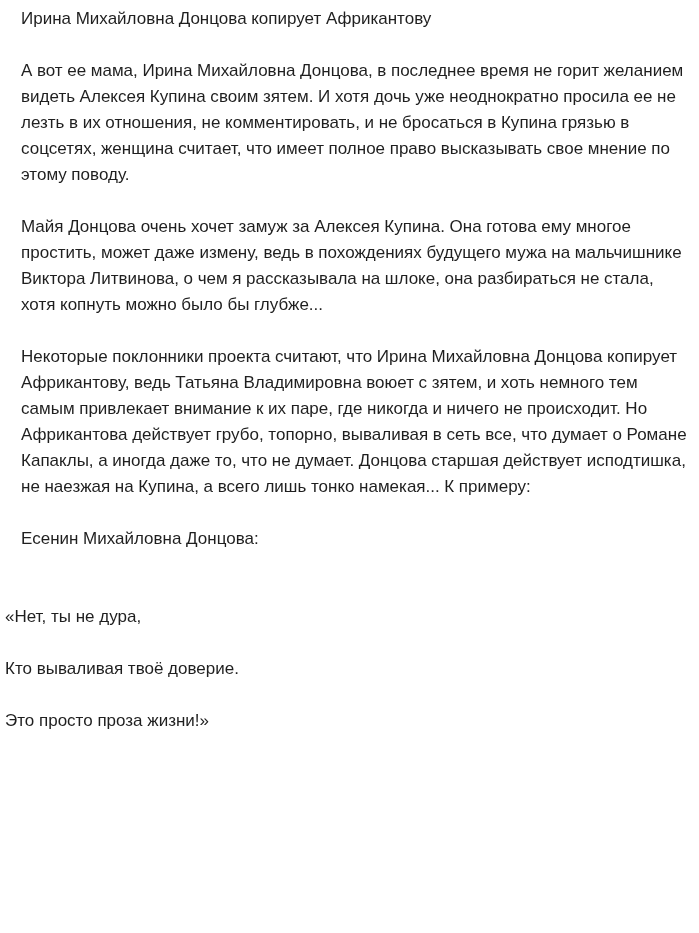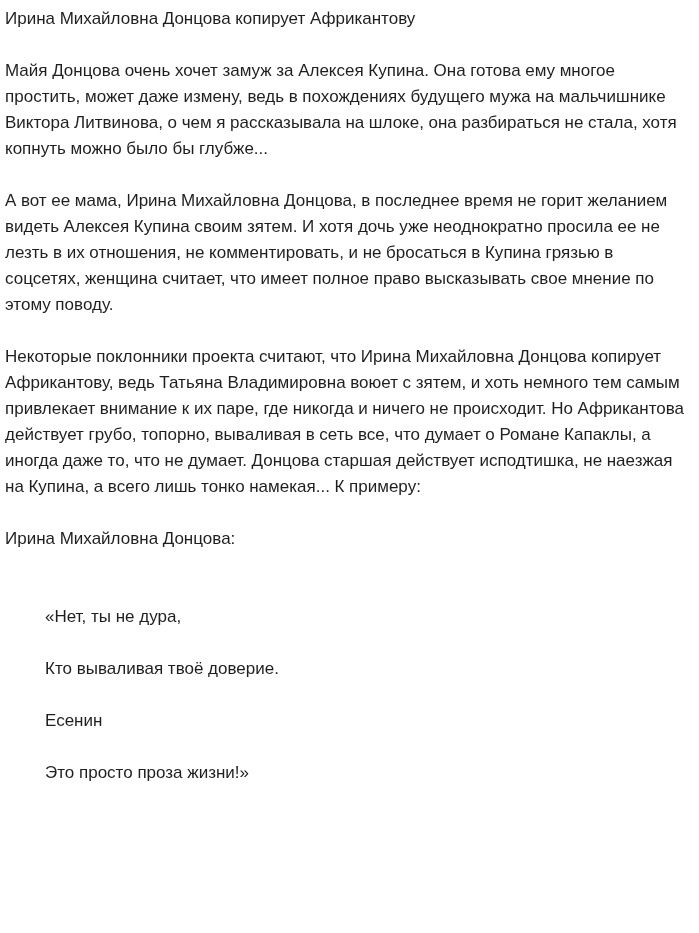--- a/index.html
+++ b/index.html
@@ -20,58 +20,56 @@
 
   .article {
     box-sizing: border-box;
     width: 699px;
     padding: 6px 8px 0 5px;
   }
 
   .para {
     font-size: 17px;
     line-height: 26px;
-    margin: 0 0 26px 0;
+    margin: 0 0 26px 16px;
     text-align: left;
     word-spacing: -0.15px;
     letter-spacing: 0.01px;
   }
 
   .para:last-child {
     margin-bottom: 0;
   }
 
   
   .verse {
     font-size: 17px;
     line-height: 26px;
     margin: 0 0 26px 0;
     white-space: pre-line;
   }
 
   .verse-line {
     display: block;
-    margin-left: 40px;
   }
 </style>
 </head>
 <body style="background: rgb(255, 255, 255); color: rgb(31, 31, 31);">
 
 <div class="article">
 
   <p class="para">Ирина Михайловна Донцова копирует Африкантову</p>
 
+  <p class="para">А вот ее мама, Ирина Михайловна Донцова, в последнее время не горит желанием видеть Алексея Купина своим зятем. И хотя дочь уже неоднократно просила ее не лезть в их отношения, не комментировать, и не бросаться в Купина грязью в соцсетях, женщина считает, что имеет полное право высказывать свое мнение по этому поводу.</p>
+
   <p class="para">Майя Донцова очень хочет замуж за Алексея Купина. Она готова ему многое простить, может даже измену, ведь в похождениях будущего мужа на мальчишнике Виктора Литвинова, о чем я рассказывала на шлоке, она разбираться не стала, хотя копнуть можно было бы глубже...</p>
-
-  <p class="para">А вот ее мама, Ирина Михайловна Донцова, в последнее время не горит желанием видеть Алексея Купина своим зятем. И хотя дочь уже неоднократно просила ее не лезть в их отношения, не комментировать, и не бросаться в Купина грязью в соцсетях, женщина считает, что имеет полное право высказывать свое мнение по этому поводу.</p>
 
   <p class="para">Некоторые поклонники проекта считают, что Ирина Михайловна Донцова копирует Африкантову, ведь Татьяна Владимировна воюет с зятем, и хоть немного тем самым привлекает внимание к их паре, где никогда и ничего не происходит. Но Африкантова действует грубо, топорно, вываливая в сеть все, что думает о Романе Капаклы, а иногда даже то, что не думает. Донцова старшая действует исподтишка, не наезжая на Купина, а всего лишь тонко намекая... К примеру:</p>
 
-  <p class="para">Ирина Михайловна Донцова:</p>
+  <p class="para">Есенин Михайловна Донцова:</p>
 
   <div class="verse">
     <span class="verse-line">«Нет, ты не дура,</span>
     <span class="verse-line">Кто вываливая твоё доверие.</span>
-    <span class="verse-line">Есенин</span>
     <span class="verse-line">Это просто проза жизни!»</span>
   </div>
 
 </div>
 
 </body></html>

